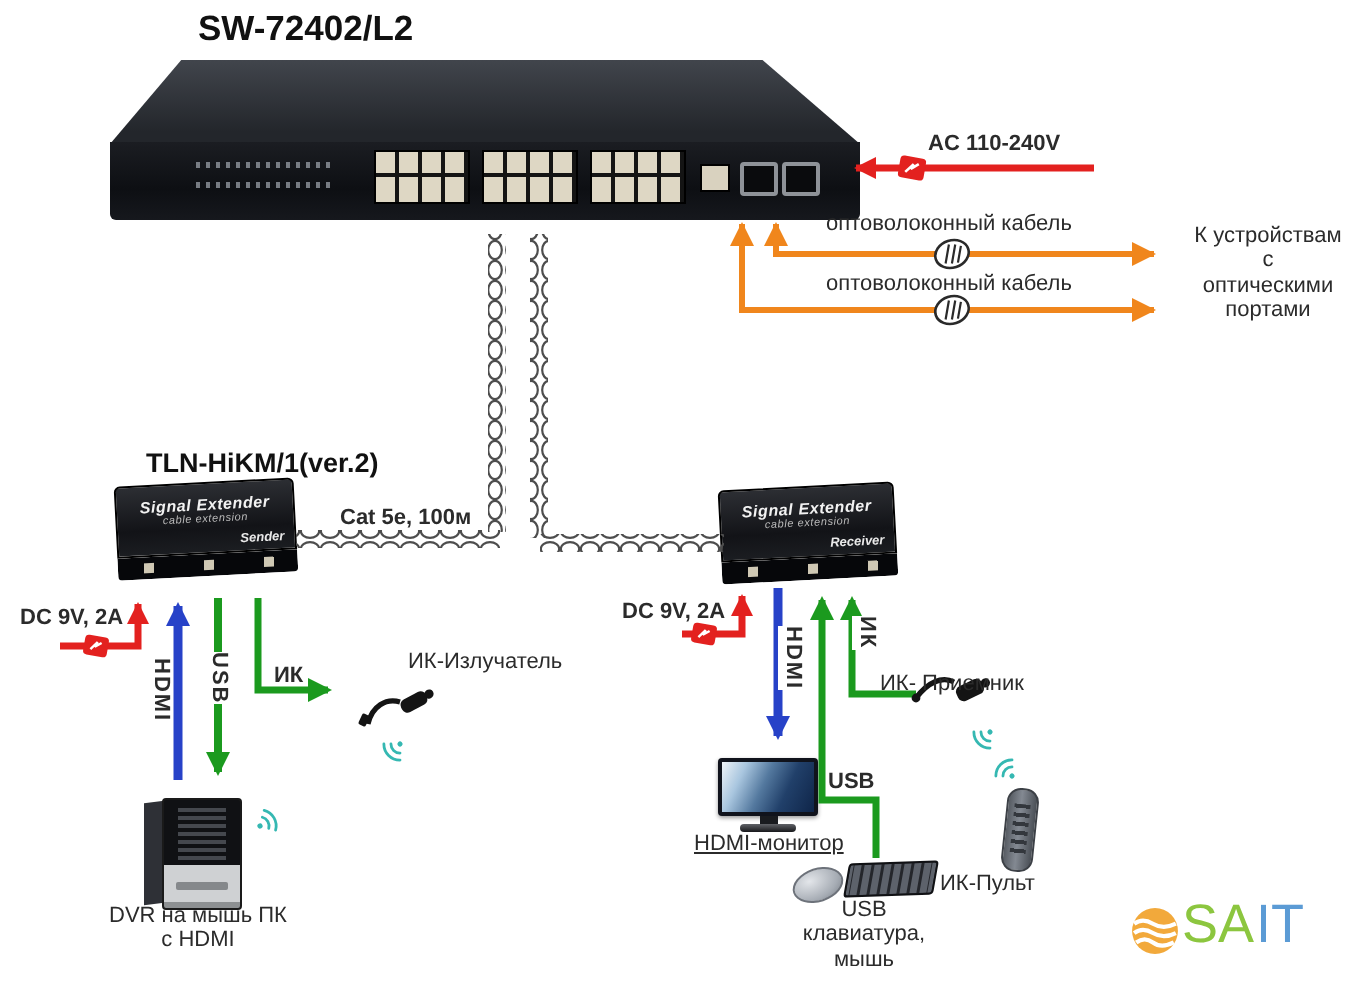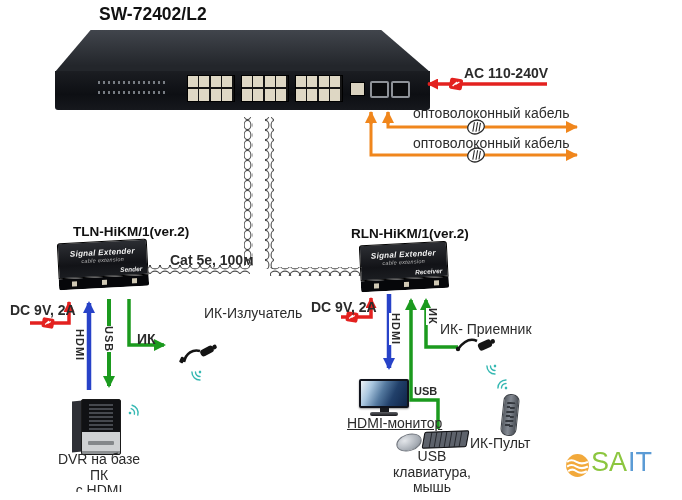--- a/index.html
+++ b/index.html
@@ -1,18 +1,18 @@
 <!DOCTYPE html>
 <html><head>
 <meta charset="utf-8">
 <style>
   html,body{margin:0;padding:0;background:#fff;}
   .canvas{position:relative;width:682px;height:492px;background:#ffffff;overflow:hidden;
           font-family:"Liberation Sans", sans-serif;color:#2b2b2b;}
-  .lbl{position:absolute;font-size:14px;line-height:1.12;white-space:nowrap;z-index:5;}
+  .lbl{position:absolute;font-size:11px;line-height:1.12;white-space:nowrap;z-index:5;}
   .preline{white-space:pre-line;text-align:center;}
   .b600{font-weight:600;}
   .title{font-weight:bold;font-size:17.5px;color:#111;}
   .devtitle{font-weight:bold;font-size:13.5px;color:#111;}
   .vert{writing-mode:vertical-rl;letter-spacing:1px;font-size:11px;font-weight:600;}
   .onwire{background:#fff;padding:0 1px;}
   
   .wires{position:absolute;left:0;top:0;width:682px;height:500px;z-index:3;pointer-events:none;}
   
   .switch{position:absolute;left:55px;top:30px;width:375px;height:80px;z-index:2;}
@@ -78,20 +78,24 @@
 </style>
 </head>
 <body>
 
 <div class="canvas">
 
   <div class="lbl title" style="left:99px;top:5px;">SW-72402/L2</div>
   <div class="lbl b600" style="left:464px;top:66px;">AC 110-240V</div>
   <div class="lbl" style="left:413px;top:106px;">оптоволоконный кабель</div>
   <div class="lbl" style="left:413px;top:136px;">оптоволоконный кабель</div>
+  <div class="lbl preline" style="left:590px;top:112px;width:88px;white-space:pre-line;">К устройствам
+с
+оптическими
+портами</div>
   <div class="lbl" style="left:170px;top:253px;font-weight:bold;">Cat 5e, 100м</div>
 
   <div class="switch">
     <div class="sw-top"></div>
     <div class="sw-front">
       <div class="led-row" style="top:10px;"></div>
       <div class="led-row" style="top:20px;"></div>
     </div>
     <div class="ports" style="left:132px;"></div>
     <div class="ports" style="left:186px;"></div>
@@ -104,43 +108,42 @@
   <div class="lbl devtitle" style="left:57px;top:224px;margin-left:16px;">TLN-HiKM/1(ver.2)</div>
   <div class="extender" style="left:58px;top:241px;">
     <div class="ext-top">
       <div class="ext-l1">Signal Extender</div>
       <div class="ext-l2">cable extension</div>
       <div class="ext-role">Sender</div>
     </div>
     <div class="ext-front"></div>
   </div>
 
-  <div class="lbl devtitle" style="left:351px;top:226px;">RLN-HiKM/1(ver.2)</div>
   <div class="extender" style="left:360px;top:243px;width:88px;">
     <div class="ext-top">
       <div class="ext-l1">Signal Extender</div>
       <div class="ext-l2">cable extension</div>
       <div class="ext-role">Receiver</div>
     </div>
     <div class="ext-front"></div>
   </div>
 
   <div class="lbl b600" style="left:10px;top:303px;">DC 9V, 2A</div>
   <div class="lbl vert" style="left:74px;top:329px;">HDMI</div>
   <div class="lbl vert onwire" style="left:102px;top:326px;">USB</div>
   <div class="lbl b600" style="left:137px;top:332px;">ИК</div>
-  <div class="lbl" style="left:159px;top:306px;padding-left:45px;">ИК-Излучатель</div>
-  <div class="lbl preline" style="left:52px;top:452px;width:94px;white-space:pre-line;">DVR на базе ПК
+  <div class="lbl" style="left:159px;top:325px;padding-left:45px;">ИК-Излучатель</div>
+  <div class="lbl preline" style="left:52px;top:452px;width:94px;white-space:pre-line;">DVR на мышь ПК
 с HDMI</div>
 
   <div class="lbl b600" style="left:311px;top:300px;">DC 9V, 2A</div>
   <div class="lbl vert onwire" style="left:389px;top:313px;">HDMI</div>
   <div class="lbl b600 onwire" style="left:413px;top:385px;font-size:11px;">USB</div>
   <div class="lbl vert onwire" style="left:426px;top:308px;">ИК</div>
-  <div class="lbl" style="left:440px;top:322px;">ИК- Приемник</div>
+  <div class="lbl" style="left:440px;top:336px;">ИК- Приемник</div>
   <div class="lbl" style="left:347px;top:416px;text-decoration:underline;">HDMI-монитор</div>
   <div class="lbl preline" style="left:389px;top:449px;width:86px;white-space:pre-line;">USB клавиатура,
 мышь</div>
   <div class="lbl" style="left:470px;top:436px;">ИК-Пульт</div>
 
   <div class="pc">
     <div class="pc-side"></div>
     <div class="pc-front">
       <div class="pc-vents"></div>
       <div class="pc-slot"></div>

